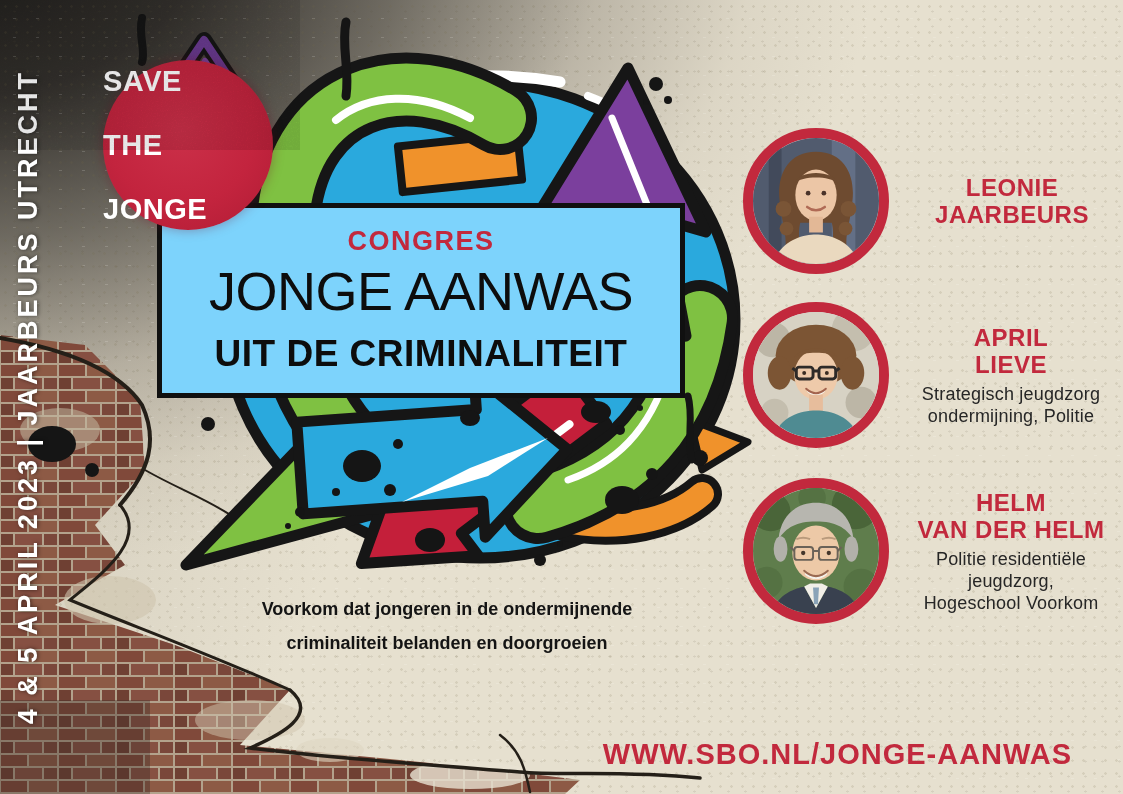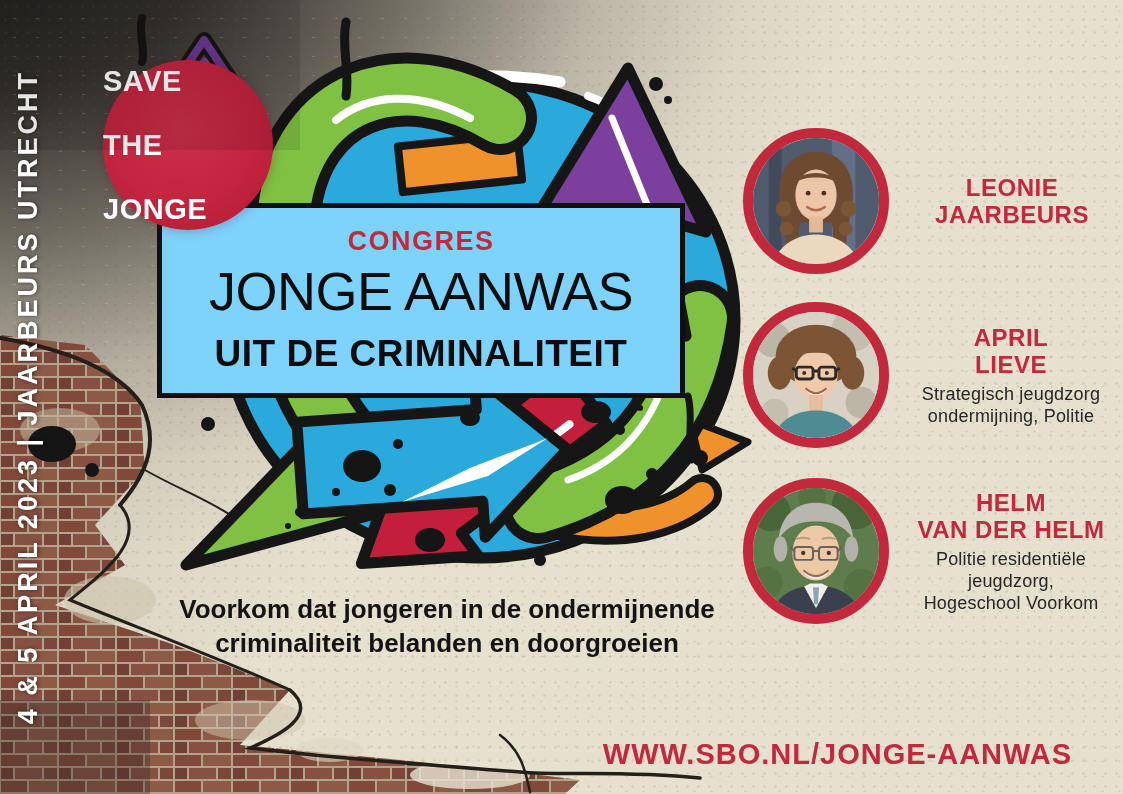--- a/index.html
+++ b/index.html
@@ -55,21 +55,21 @@
     background:#7dd3fc;border:5px solid #101010;box-sizing:border-box;
     display:flex;flex-direction:column;align-items:center;justify-content:center;
     text-align:center;
   }
   .kicker{color:#c2293d;font-weight:800;font-size:27px;letter-spacing:1.5px;margin-bottom:7px;}
   .title-main{color:#0d0d0d;font-weight:400;font-size:54px;letter-spacing:-.5px;line-height:1.0;}
   .title-sub{color:#0d0d0d;font-weight:800;font-size:37px;letter-spacing:.5px;margin-top:15px;}
   
   .tagline{
     position:absolute;left:140px;top:592px;width:614px;z-index:5;
-    text-align:center;color:#141414;font-weight:700;font-size:26px;line-height:34px;
+    text-align:center;color:#141414;font-weight:700;font-size:18px;line-height:34px;
   }
   
   .website{
     position:absolute;left:560px;top:738px;width:555px;z-index:5;
     text-align:center;color:#c2293d;font-weight:700;font-size:29px;letter-spacing:1px;
   }
   
   .speaker{
     position:absolute;left:743px;width:377px;z-index:5;
     display:flex;align-items:center;gap:13px;

